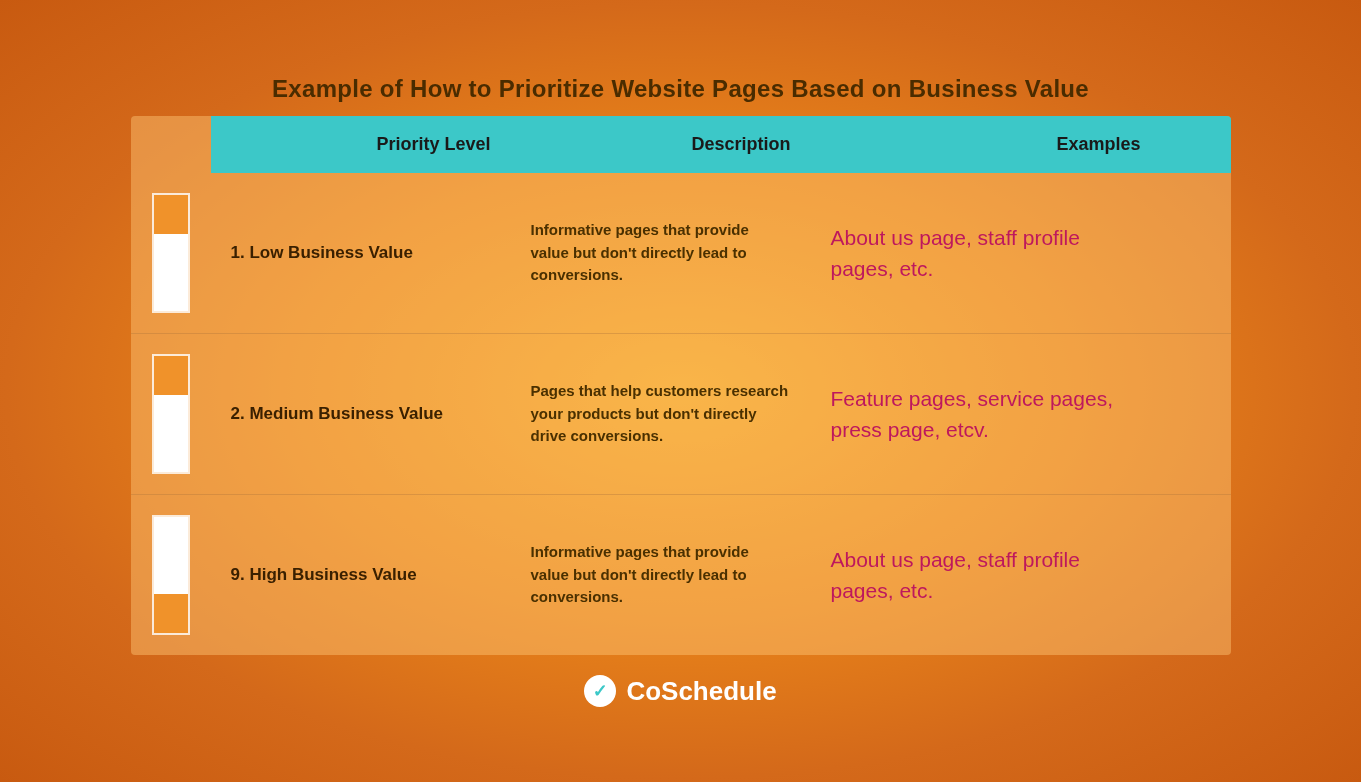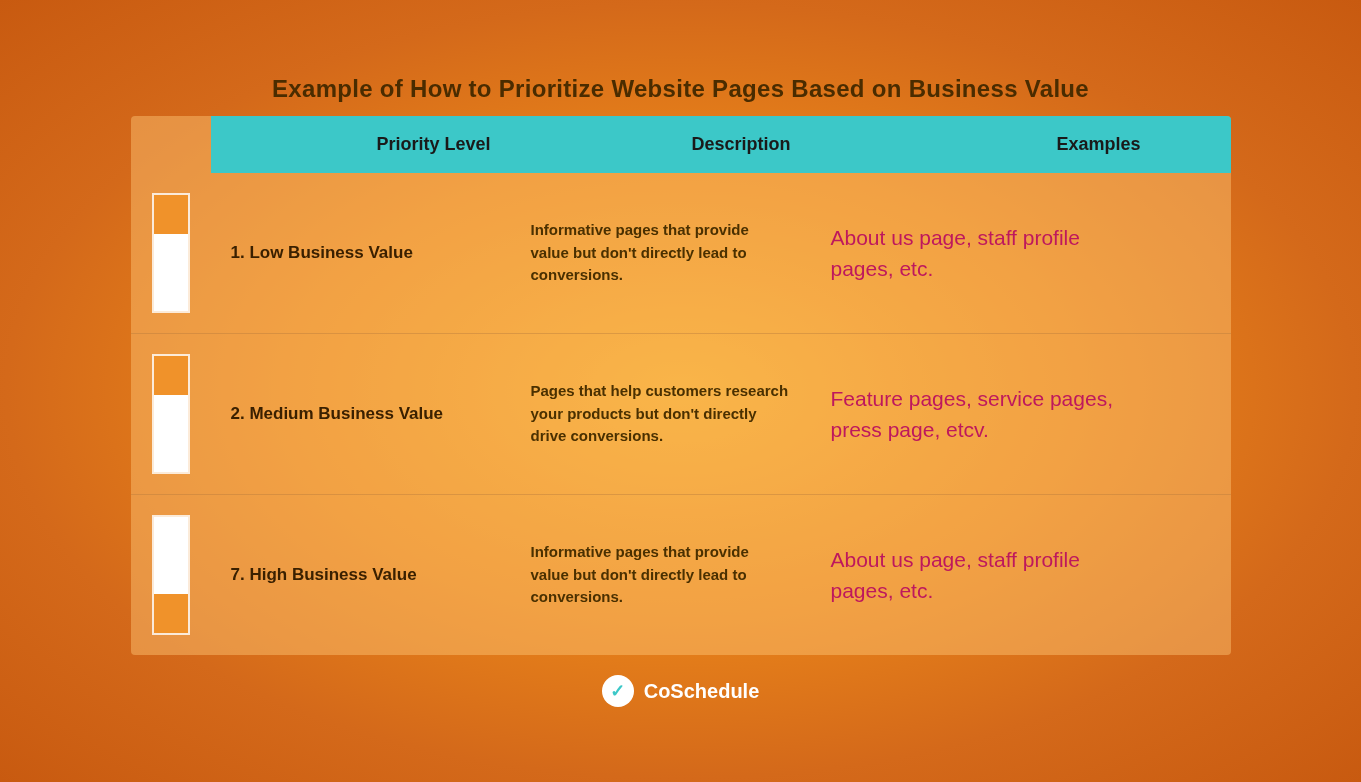--- a/index.html
+++ b/index.html
@@ -119,21 +119,21 @@
       background: white;
       display: flex;
       align-items: center;
       justify-content: center;
       font-size: 18px;
       color: #3cc8c8;
       font-weight: bold;
     }
 
     .footer-name {
-      font-size: 20px;
+      font-size: 26px;
       font-weight: bold;
       color: white;
     }
 
     
     .ind-low {
       width: 38px;
       height: 120px;
       border: 2px solid rgba(255,255,255,0.8);
       display: flex;
@@ -213,21 +213,21 @@
 
       <div class="table-row">
         <div class="row-indicator">
           <div class="ind-high">
             <div class="s1"></div>
             <div class="s2"></div>
             <div class="s3"></div>
           </div>
         </div>
         <div class="row-content">
-          <div class="row-label">7. High Business Value</div>
+          <div class="row-label">9. High Business Value</div>
           <div class="row-desc">Informative pages that provide value but don't directly lead to conversions.</div>
           <div class="row-examples">About us page, staff profile pages, etc.</div>
         </div>
       </div>
 
     </div>
   </div>
 
   <div class="footer">
     <div class="footer-logo">✓</div>

